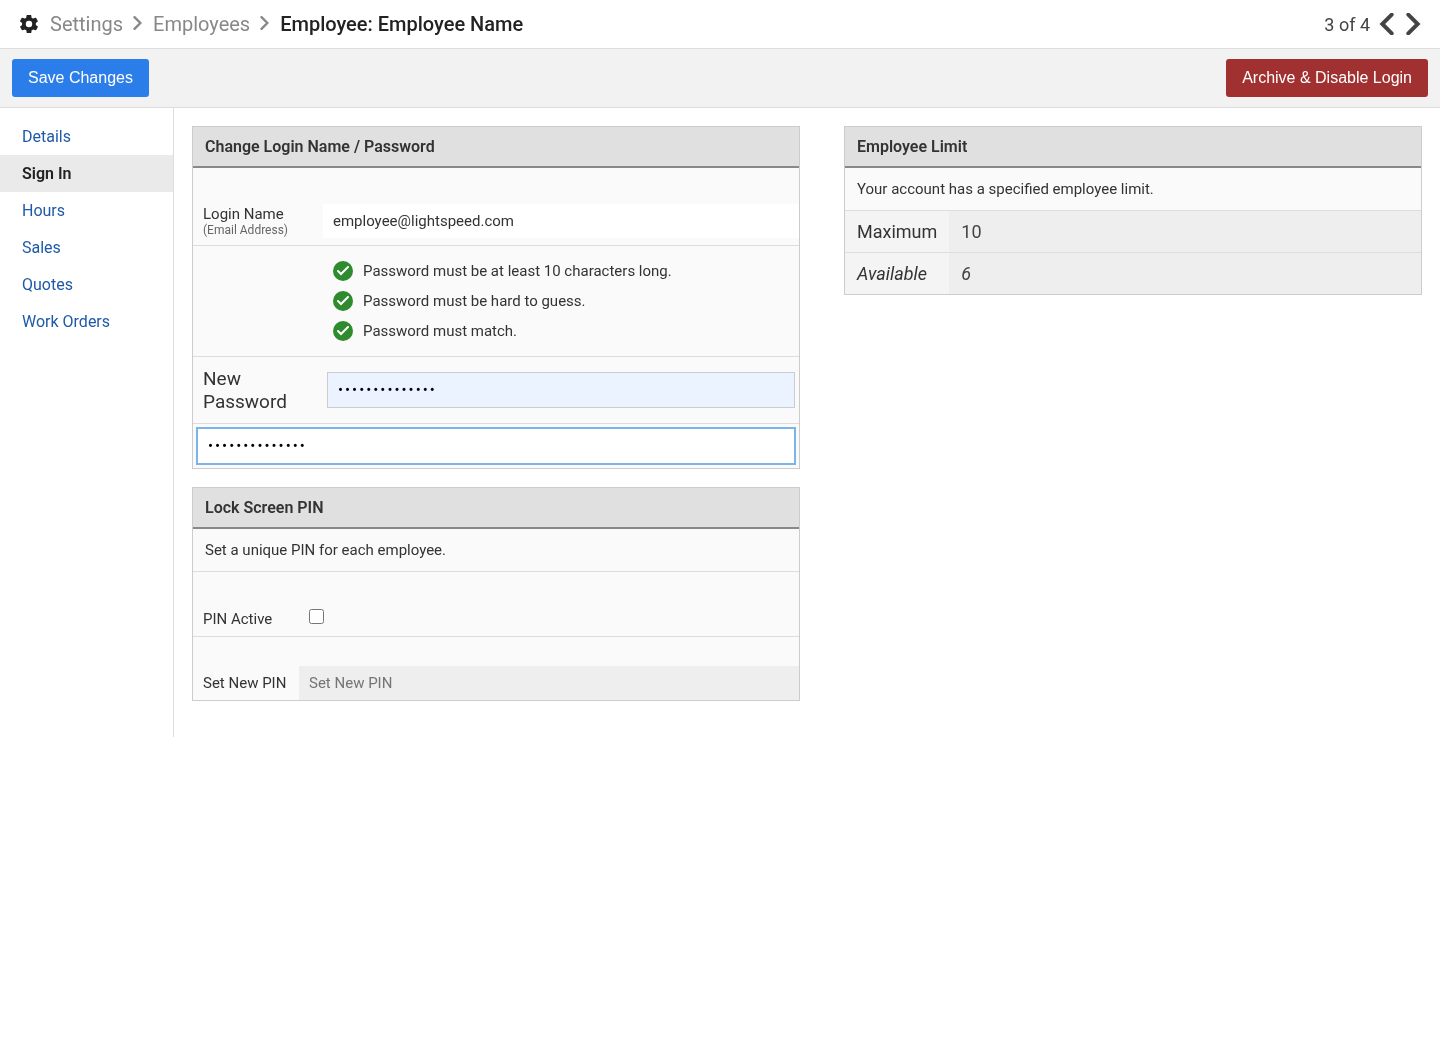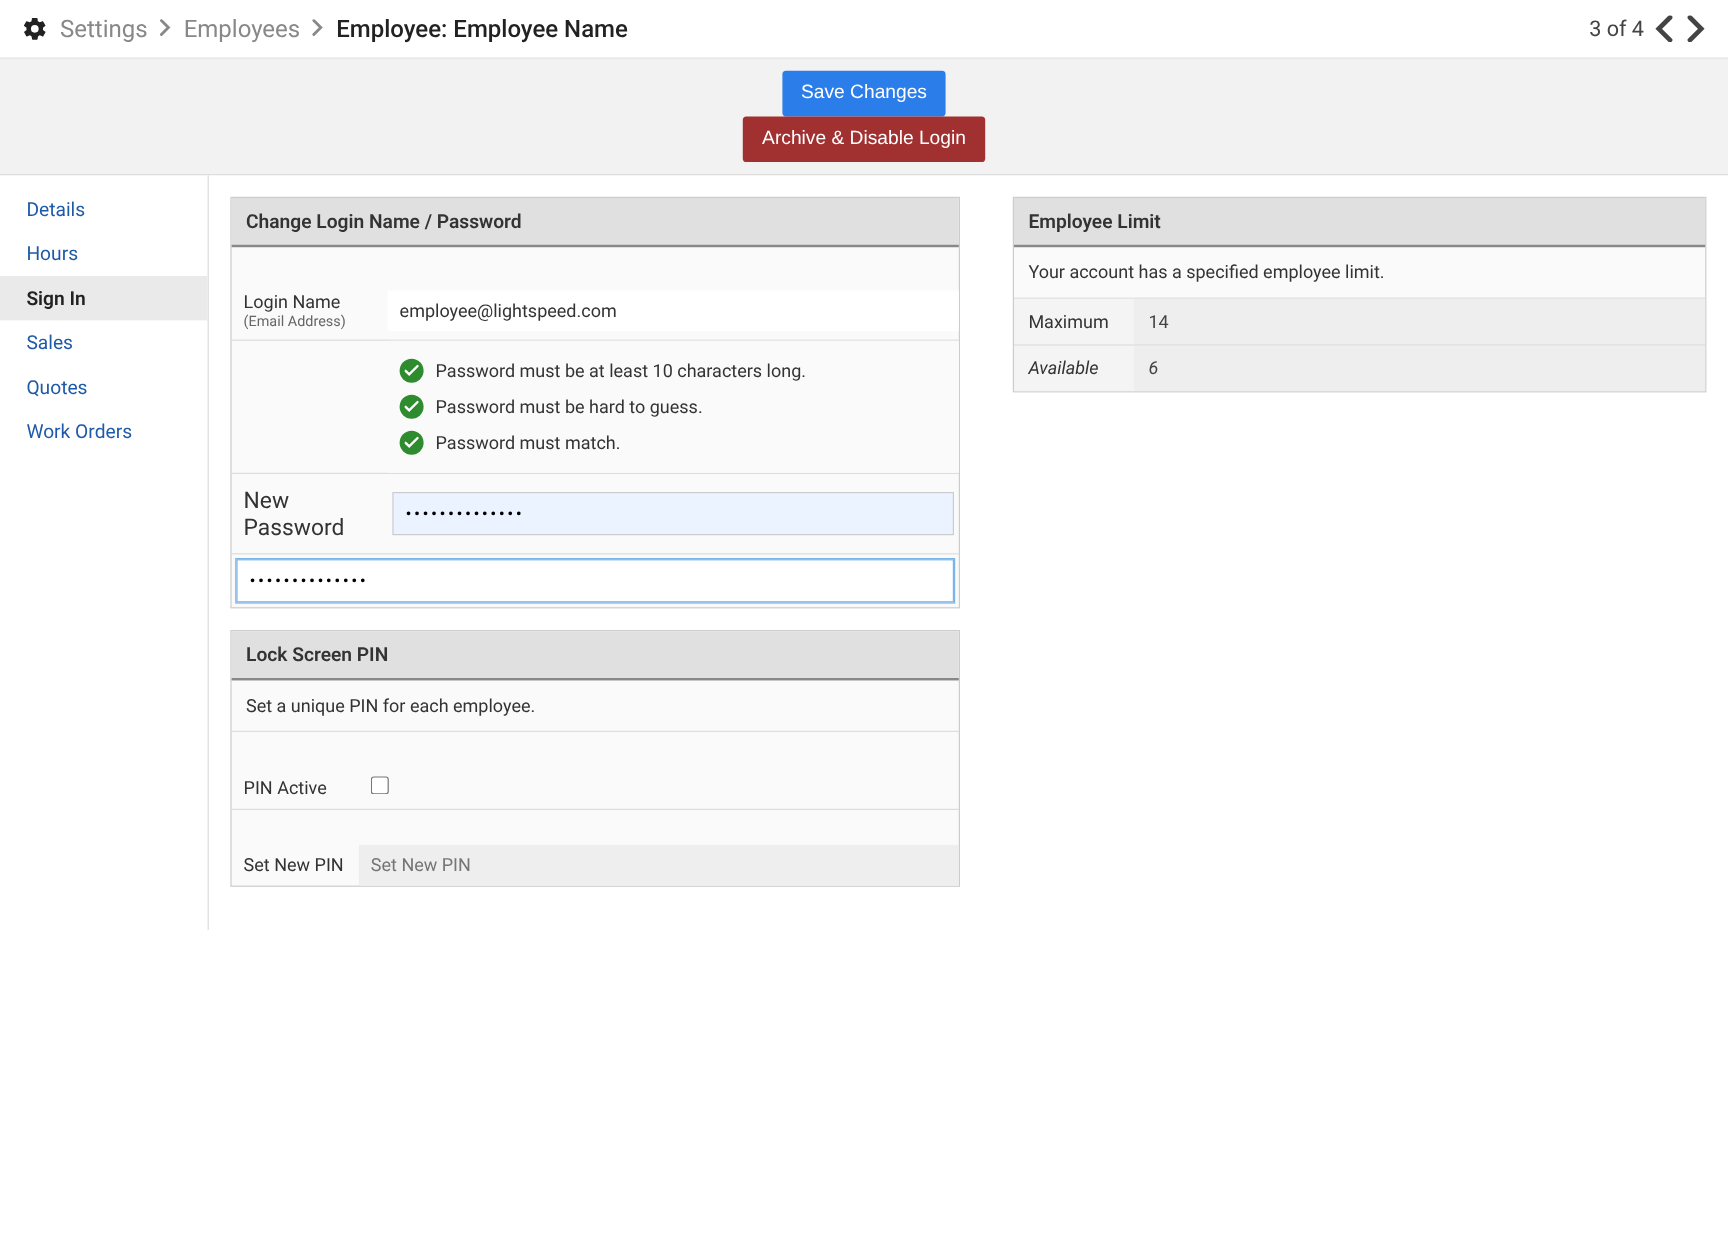--- a/index.html
+++ b/index.html
@@ -29,21 +29,20 @@
   .breadcrumb .current { color: #222; font-weight:500; }
   .pager { display:flex; align-items:center; gap:8px; color:#444; font-size:18px; }
   .pager .arrow { cursor:pointer; display:flex; align-items:center; }
   .toolbar {
     display:flex;
     justify-content: space-between;
     align-items:center;
     background:#f2f2f2;
     border-bottom:1px solid #ddd;
     padding: 10px 12px;
-    flex-direction: column;
   }
   .btn {
     border:none;
     border-radius:3px;
     padding:10px 16px;
     font-size:16px;
     color:#fff;
     cursor:pointer;
   }
   .btn-primary { background:#2b7de9; }
@@ -155,21 +154,21 @@
   .pw-input.focused { border:1px solid #7ab4e8; outline:1px solid #7ab4e8; background:#fff;}
   .pin-input {
     width:100%; border:none; background:#eee; padding:8px 10px;
     font-size:15px; color:#888;
     font-family:inherit;
   }
   .table {
     width:100%; border-collapse:collapse;
   }
   .table td {
-    padding:10px 12px; border-bottom:1px solid #ddd; font-size:15px;
+    padding:10px 12px; border-bottom:1px solid #ddd; font-size:18px;
   }
   .table tr:last-child td { border-bottom:none;font-style:italic; }
   .table .lbl { width:100px; background:#f4f4f4; }
   .table .val { background:#eee; color:#444; }
   input[type=checkbox] {
     width:15px; height:15px; cursor:pointer;
   }
 </style>
 </head>
 <body>
@@ -211,22 +210,22 @@
 </div>
 
 <div class="toolbar">
   <button class="btn btn-primary">Save Changes</button>
   <button class="btn btn-danger">Archive &amp; Disable Login</button>
 </div>
 
 <div class="content">
   <div class="sidebar">
     <a class="sidebar-item">Details</a>
+    <a class="sidebar-item active">Sign In</a>
     <a class="sidebar-item">Hours</a>
-    <a class="sidebar-item active">Sign In</a>
     <a class="sidebar-item">Sales</a>
     <a class="sidebar-item">Quotes</a>
     <a class="sidebar-item">Work Orders</a>
   </div>
 
   <div class="main">
     <div class="col-left">
 
       <div class="panel">
         <div class="panel-header">Change Login Name / Password</div>
@@ -299,21 +298,21 @@
     </div>
 
     <div class="col-right">
       <div class="panel">
         <div class="panel-header">Employee Limit</div>
         <div class="panel-desc">Your account has a specified employee limit.</div>
         <table class="table">
           <tbody>
               <tr>
             <td class="lbl">Maximum</td>
-            <td class="val">14</td>
+            <td class="val">10</td>
           </tr>
           <tr>
             <td class="lbl">Available</td>
             <td class="val">6</td>
           </tr>
         </tbody>
           </table>
       </div>
     </div>
   </div>

